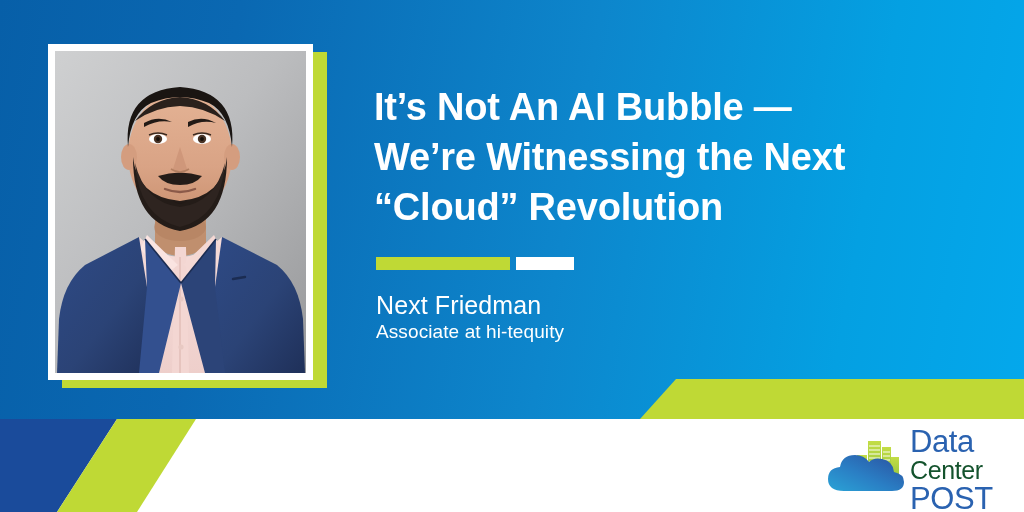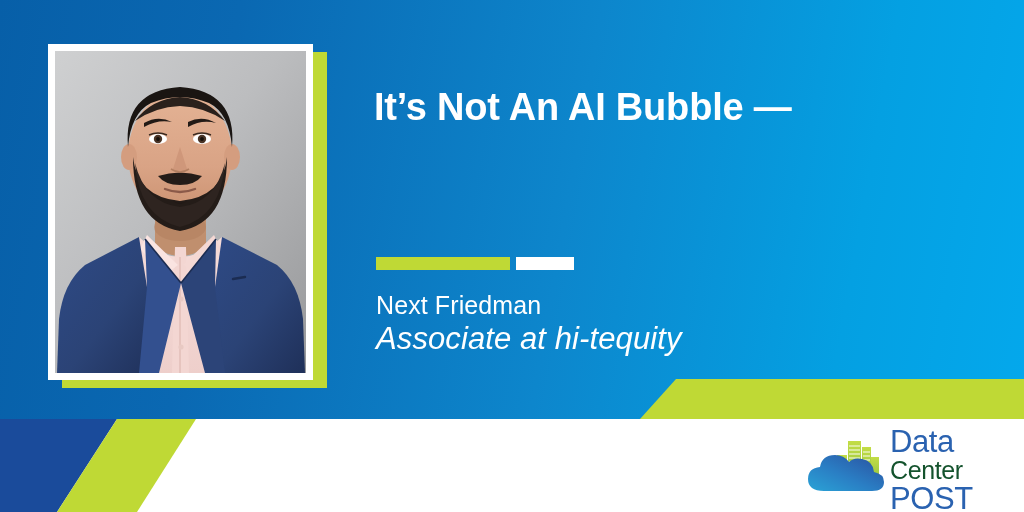--- a/index.html
+++ b/index.html
@@ -137,31 +137,30 @@
   }
   .author-name {
     display: block;
     font-size: 25px;
     font-weight: normal;
     line-height: 1.18;
     letter-spacing: 0.1px;
   }
   .author-role {
     display: block;
-    font-size: 31px;
-    font-style: italic;
+    font-size: 19px;
     font-weight: normal;
     line-height: 1.18;
     letter-spacing: 0.1px;
   }
 
   
   .logo {
     position: absolute;
-    left: 804px;
+    left: 824px;
     top: 427px;
     width: 180px;
     height: 76px;
   }
   .logo-mark {
     position: absolute;
     left: 0;
     top: 2px;
     width: 88px;
     height: 70px;
@@ -289,20 +288,22 @@
         <path d="M133 71 Q147 64 161 72 Q147 68 133 76 Z" fill="#221a16"></path>
 
         <path d="M73 96 Q68 40 125 36 Q182 40 177 96 Q174 62 154 52 Q125 40 96 52 Q76 62 73 96 Z" fill="#1a1512"></path>
         <path d="M80 70 Q96 48 125 46 Q154 48 170 70 Q150 56 125 55 Q100 56 80 70 Z" fill="#2a211c"></path>
       </svg>
     </div>
   </div>
 
   <div class="title">
     <span class="line">It’s Not An AI Bubble —</span>
+    <span class="line">We’re Witnessing the Next</span>
+    <span class="line">“Cloud” Revolution</span>
   </div>
 
   <div class="accent-bars">
     <div class="bar-green"></div>
     <div class="bar-white"></div>
   </div>
 
   <div class="author">
     <span class="author-name">Next Friedman</span>
     <span class="author-role">Associate at hi-tequity</span>

